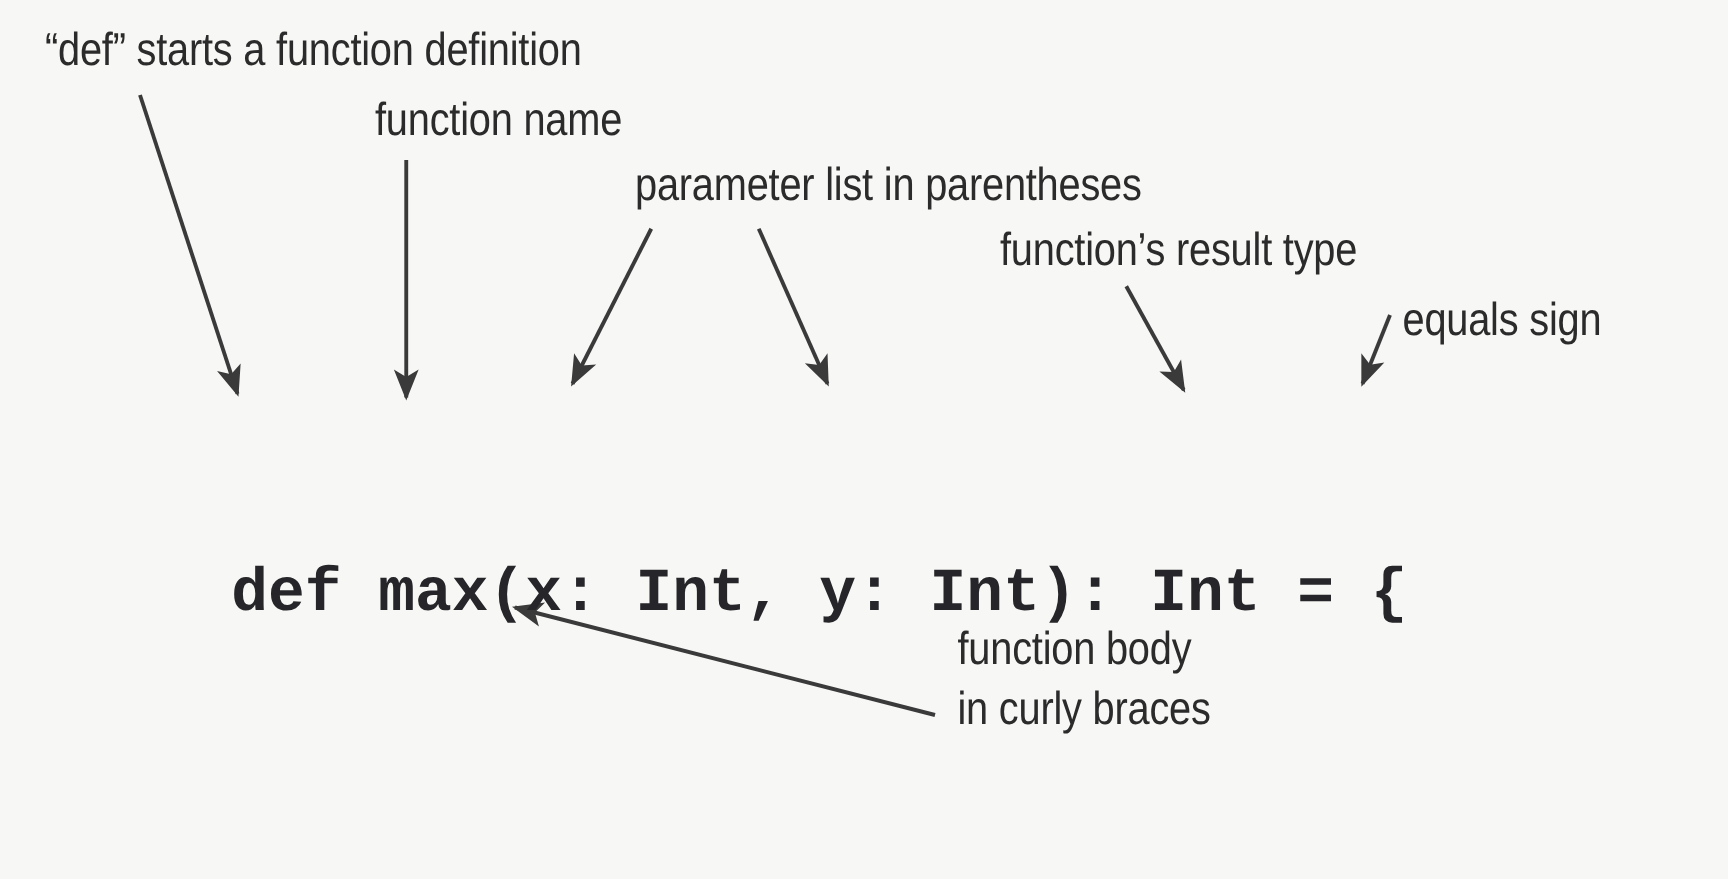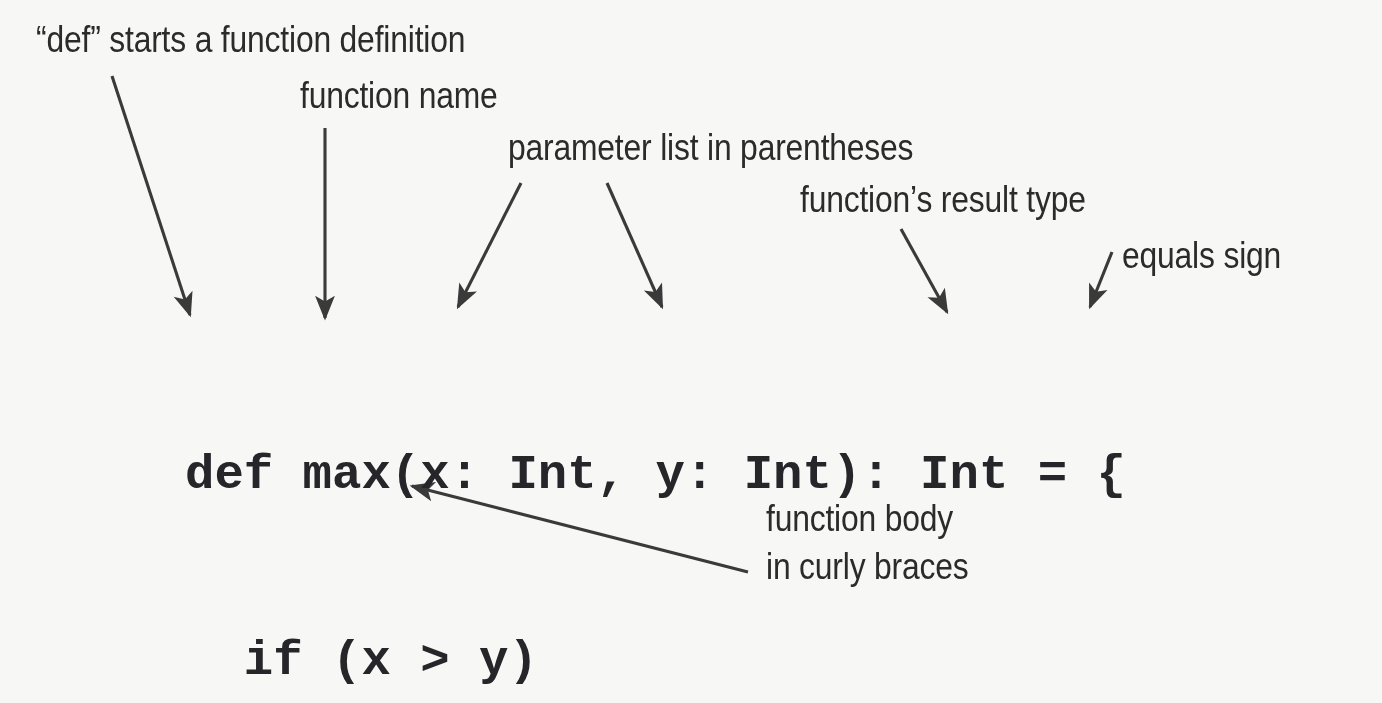--- a/index.html
+++ b/index.html
@@ -79,20 +79,19 @@
       <line x1="521" y1="183" x2="458" y2="307"></line>
       <line x1="607" y1="183" x2="662" y2="307"></line>
       <line x1="901" y1="229" x2="947" y2="312"></line>
       <line x1="1112" y1="252" x2="1090" y2="307"></line>
       <line x1="748" y1="572" x2="412" y2="486"></line>
     </g>
   </svg>
 
   <div class="code-block">
     <span class="code-line">def max(x: Int, y: Int): Int = {</span>
-    <span class="code-line">  if (x &gt; y)</span>
     
     
     
     
   </div>
 
 </div>
 
 </body></html>

